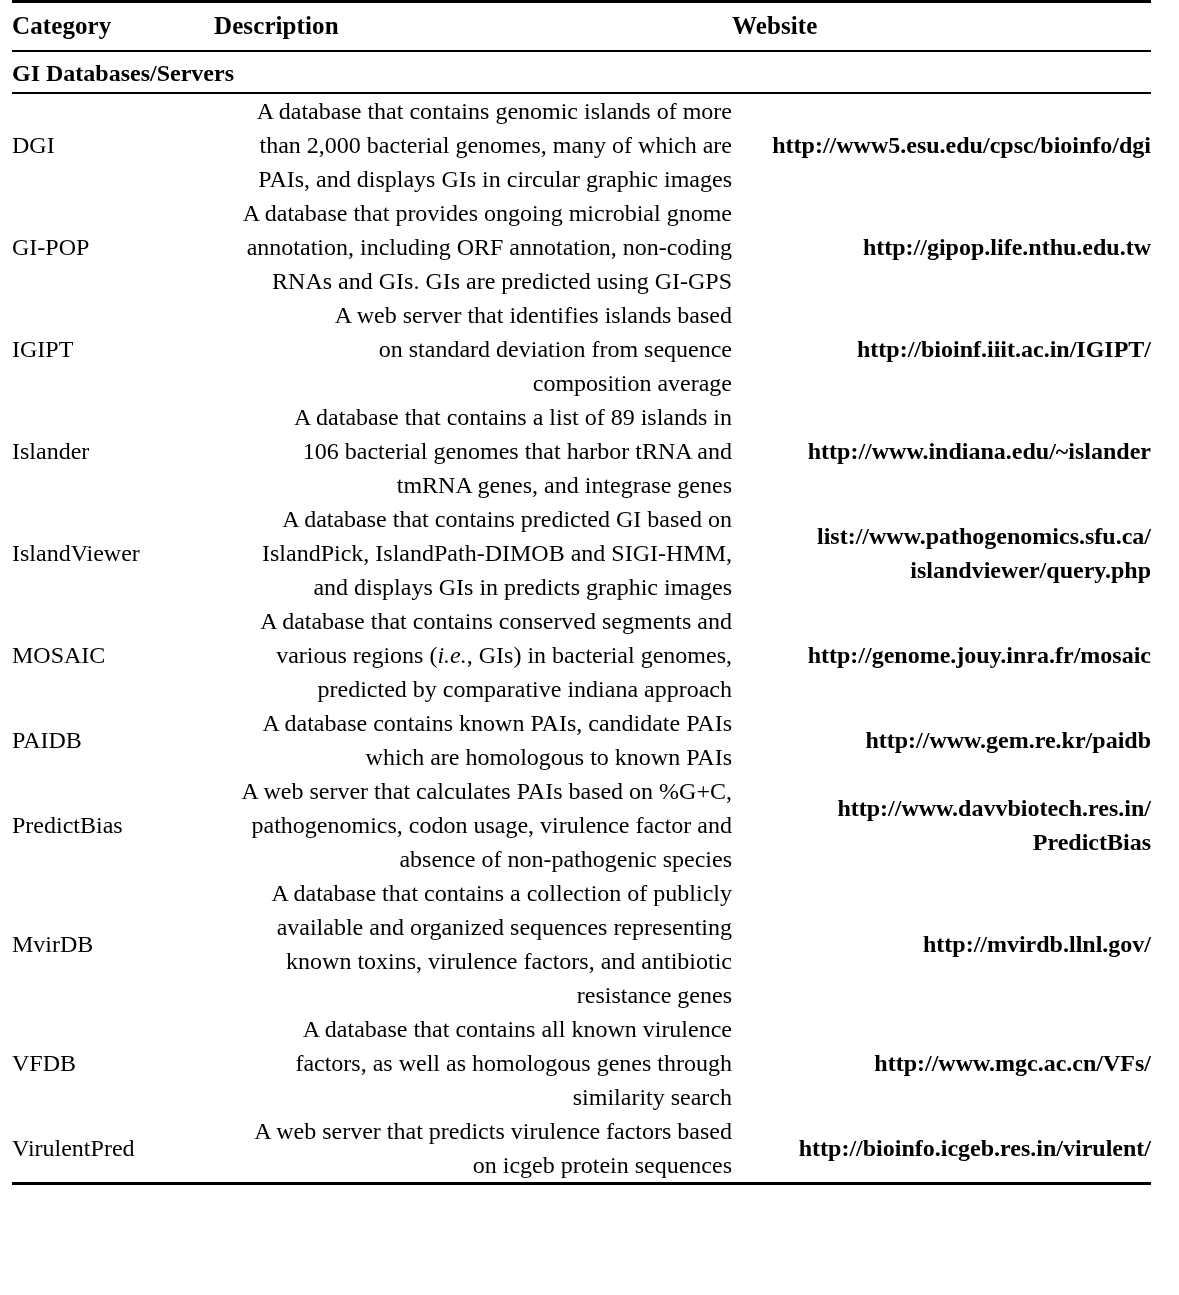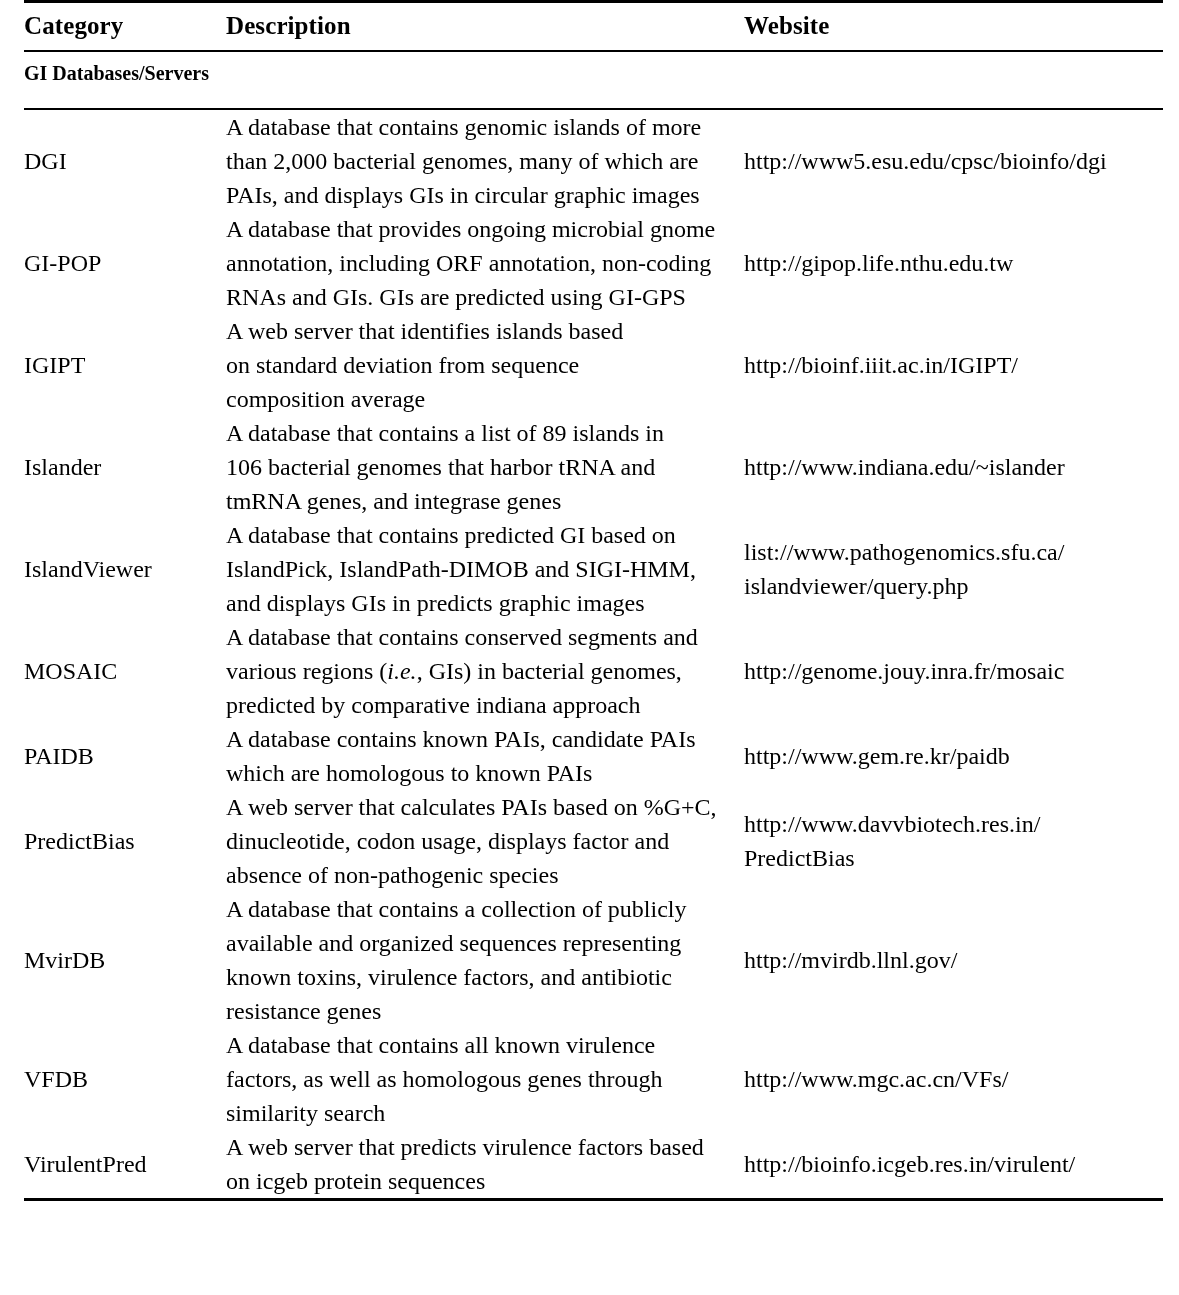--- a/index.html
+++ b/index.html
@@ -15,21 +15,21 @@
     overflow: hidden;
   }
   .table-wrap {
     width: 1179px;
     padding: 0;
     box-sizing: border-box;
   }
   table.paper-table {
     border-collapse: collapse;
     width: 1139px;
-    margin-left: 24px;
+    margin-left: 12px;
     table-layout: fixed;
   }
   col.c-category { width: 202px; }
   col.c-description { width: 518px; }
   col.c-website { width: 419px; }
 
   thead th {
     font-weight: bold;
     font-size: 25px;
     text-align: left;
@@ -38,45 +38,46 @@
     line-height: 34px;
     letter-spacing: 0.1px;
   }
   thead tr.header-row th {
     border-top: 3px solid #000;
     border-bottom: 2px solid #000;
   }
 
   tr.section-row td {
     font-weight: bold;
-    font-size: 20px;
+    font-size: 24px;
     line-height: 34px;
-    padding: 4px 0 18px 0;
+    padding: 4px 0 2px 0;
     border-bottom: 2px solid #000;
     vertical-align: middle;
   }
 
   tbody tr.data-row td {
     font-size: 24px;
     line-height: 34px;
     vertical-align: middle;
     padding: 0;
     border: none;
   }
   td.cat-cell {
     padding-right: 8px;
     white-space: nowrap;
   }
   td.desc-cell {
     padding-right: 14px;
   }
   td.web-cell {
     word-break: normal;
-  }
-  .line { display: block; white-space: nowrap; }
+    font-weight: bold;
+  }
+  .line { display: block; white-space: nowrap; text-align: right; }
   .it { font-style: italic; }
 
   tr.bottom-rule td { border-top: 3px solid #000; padding: 0; height: 0; line-height: 0; font-size: 0; }
 </style>
 </head>
 <body>
 
 <div class="table-wrap">
   <table class="paper-table">
     <colgroup>
@@ -169,21 +170,21 @@
             <span class="line">which are homologous to known PAIs</span>
           </td>
           <td class="web-cell">
             <span class="line">http://www.gem.re.kr/paidb</span>
           </td>
         </tr>
         <tr class="data-row">
           <td class="cat-cell">PredictBias</td>
           <td class="desc-cell">
             <span class="line">A web server that calculates PAIs based on %G+C,</span>
-            <span class="line">dinucleotide, codon usage, displays factor and</span>
+            <span class="line">pathogenomics, codon usage, virulence factor and</span>
             <span class="line">absence of non-pathogenic species</span>
           </td>
           <td class="web-cell">
             <span class="line">http://www.davvbiotech.res.in/</span>
             <span class="line">PredictBias</span>
           </td>
         </tr>
         <tr class="data-row">
           <td class="cat-cell">MvirDB</td>
           <td class="desc-cell">

